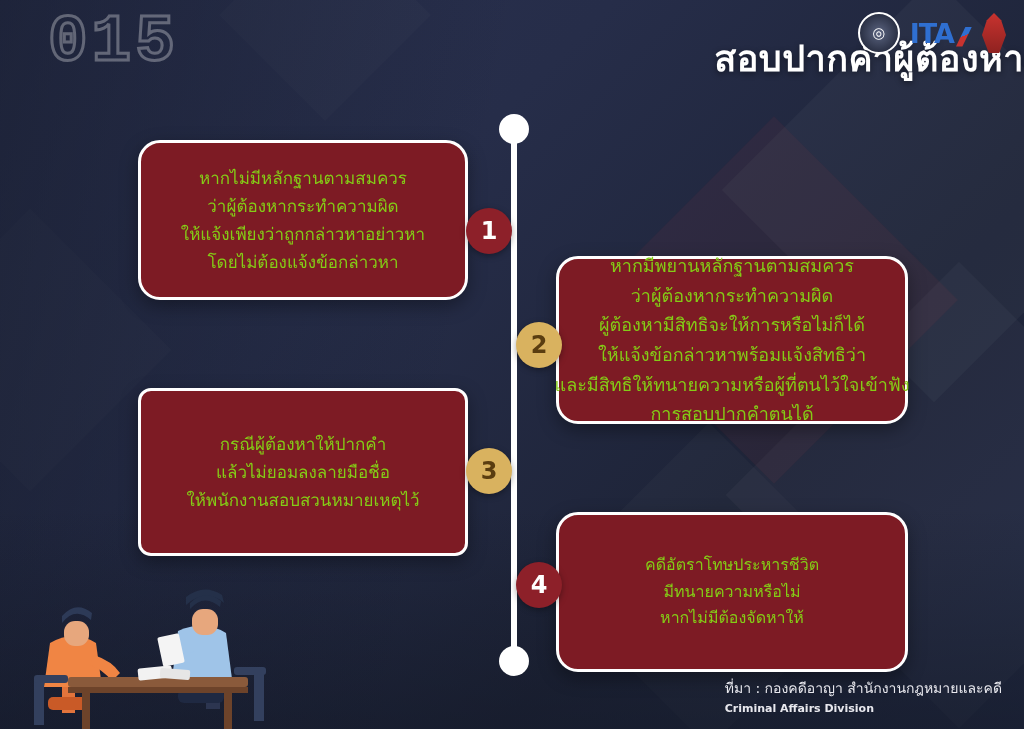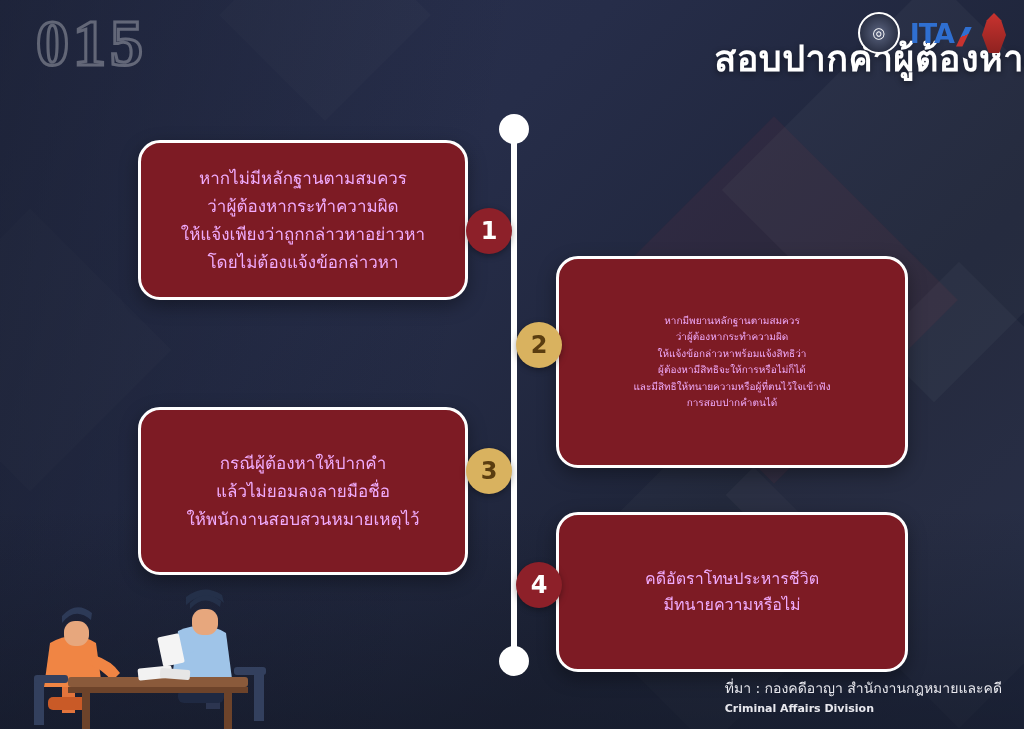--- a/index.html
+++ b/index.html
@@ -42,23 +42,23 @@
   }
   .bg-bottom-fade {
     position: absolute;
     left: 0; bottom: 0; width: 1024px; height: 220px;
     background: linear-gradient(180deg, rgba(20,25,40,0.0) 0%, rgba(18,23,37,0.55) 100%);
   }
 
   
   .number-015 {
     position: absolute;
-    left: 36px;
+    left: 48px;
     top: 8px;
-    font-family: Liberation Serif, serif;
+    font-family: Liberation Mono, monospace;
     font-size: 66px;
     font-weight: bold;
     letter-spacing: 4px;
     color: transparent;
     -webkit-text-stroke: 3px rgba(255,255,255,0.30);
     text-shadow: none;
     line-height: 1.05;
     user-select: none;
   }
   .page-title {
@@ -134,36 +134,36 @@
   .timeline-dot.top { top: 114px; }
   .timeline-dot.bottom { top: 646px; }
 
   
   .card {
     position: absolute;
     background: #7d1b24;
     border: 3px solid #ffffff;
     border-radius: 22px;
     box-shadow: 0 6px 18px rgba(0,0,0,0.35);
-    color: #f0abfc;
+    color: #84cc16;
     display: flex;
     flex-direction: column;
     align-items: center;
     justify-content: center;
     text-align: left;
     padding: 14px 18px;
     box-sizing: border-box;
     line-height: 1.65;
     font-size: 17px;
   }
   .card .line { display: block; white-space: nowrap; }
 
   .card-1 { left: 138px; top: 140px;  width: 330px; height: 160px; }
-  .card-2 { left: 556px; top: 256px;  width: 352px; height: 212px; font-size: 10px; }
-  .card-3 { left: 138px; top: 407px;  width: 330px; height: 168px; }
+  .card-2 { left: 556px; top: 256px;  width: 352px; height: 168px; font-size: 18px; }
+  .card-3 { left: 138px; top: 388px;  width: 330px; height: 168px; border-radius: 13px; }
   .card-4 { left: 556px; top: 512px;  width: 352px; height: 160px; font-size: 16px; }
 
   .badge {
     position: absolute;
     width: 46px; height: 46px;
     border-radius: 50%;
     display: flex;
     align-items: center;
     justify-content: center;
     font-size: 24px;
@@ -226,37 +226,38 @@
     <span class="line">หากไม่มีหลักฐานตามสมควร</span>
     <span class="line">ว่าผู้ต้องหากระทำความผิด</span>
     <span class="line">ให้แจ้งเพียงว่าถูกกล่าวหาอย่าวหา</span>
     <span class="line">โดยไม่ต้องแจ้งข้อกล่าวหา</span>
   </div>
   <div class="badge badge-1">1</div>
 
   <div class="card card-2">
     <span class="line">หากมีพยานหลักฐานตามสมควร</span>
     <span class="line">ว่าผู้ต้องหากระทำความผิด</span>
+    <span class="line">ผู้ต้องหามีสิทธิจะให้การหรือไม่ก็ได้</span>
     <span class="line">ให้แจ้งข้อกล่าวหาพร้อมแจ้งสิทธิว่า</span>
-    <span class="line">ผู้ต้องหามีสิทธิจะให้การหรือไม่ก็ได้</span>
     <span class="line">และมีสิทธิให้ทนายความหรือผู้ที่ตนไว้ใจเข้าฟัง</span>
     <span class="line">การสอบปากคำตนได้</span>
   </div>
   <div class="badge badge-2">2</div>
 
   <div class="card card-3">
     <span class="line">กรณีผู้ต้องหาให้ปากคำ</span>
     <span class="line">แล้วไม่ยอมลงลายมือชื่อ</span>
     <span class="line">ให้พนักงานสอบสวนหมายเหตุไว้</span>
   </div>
   <div class="badge badge-3">3</div>
 
   <div class="card card-4">
     <span class="line">คดีอัตราโทษประหารชีวิต</span>
     <span class="line">มีทนายความหรือไม่</span>
+    <span class="line">หากไม่มีต้องจัดหาให้</span>
   </div>
   <div class="badge badge-4">4</div>
 
   <svg class="illo" viewBox="0 0 280 190">
 
     <rect x="0" y="0" width="280" height="190" fill="none"></rect>
 
     <g>
       <rect x="196" y="118" width="14" height="52" fill="#2c3550"></rect>
       <rect x="168" y="150" width="46" height="14" rx="6" fill="#1f2942"></rect>

